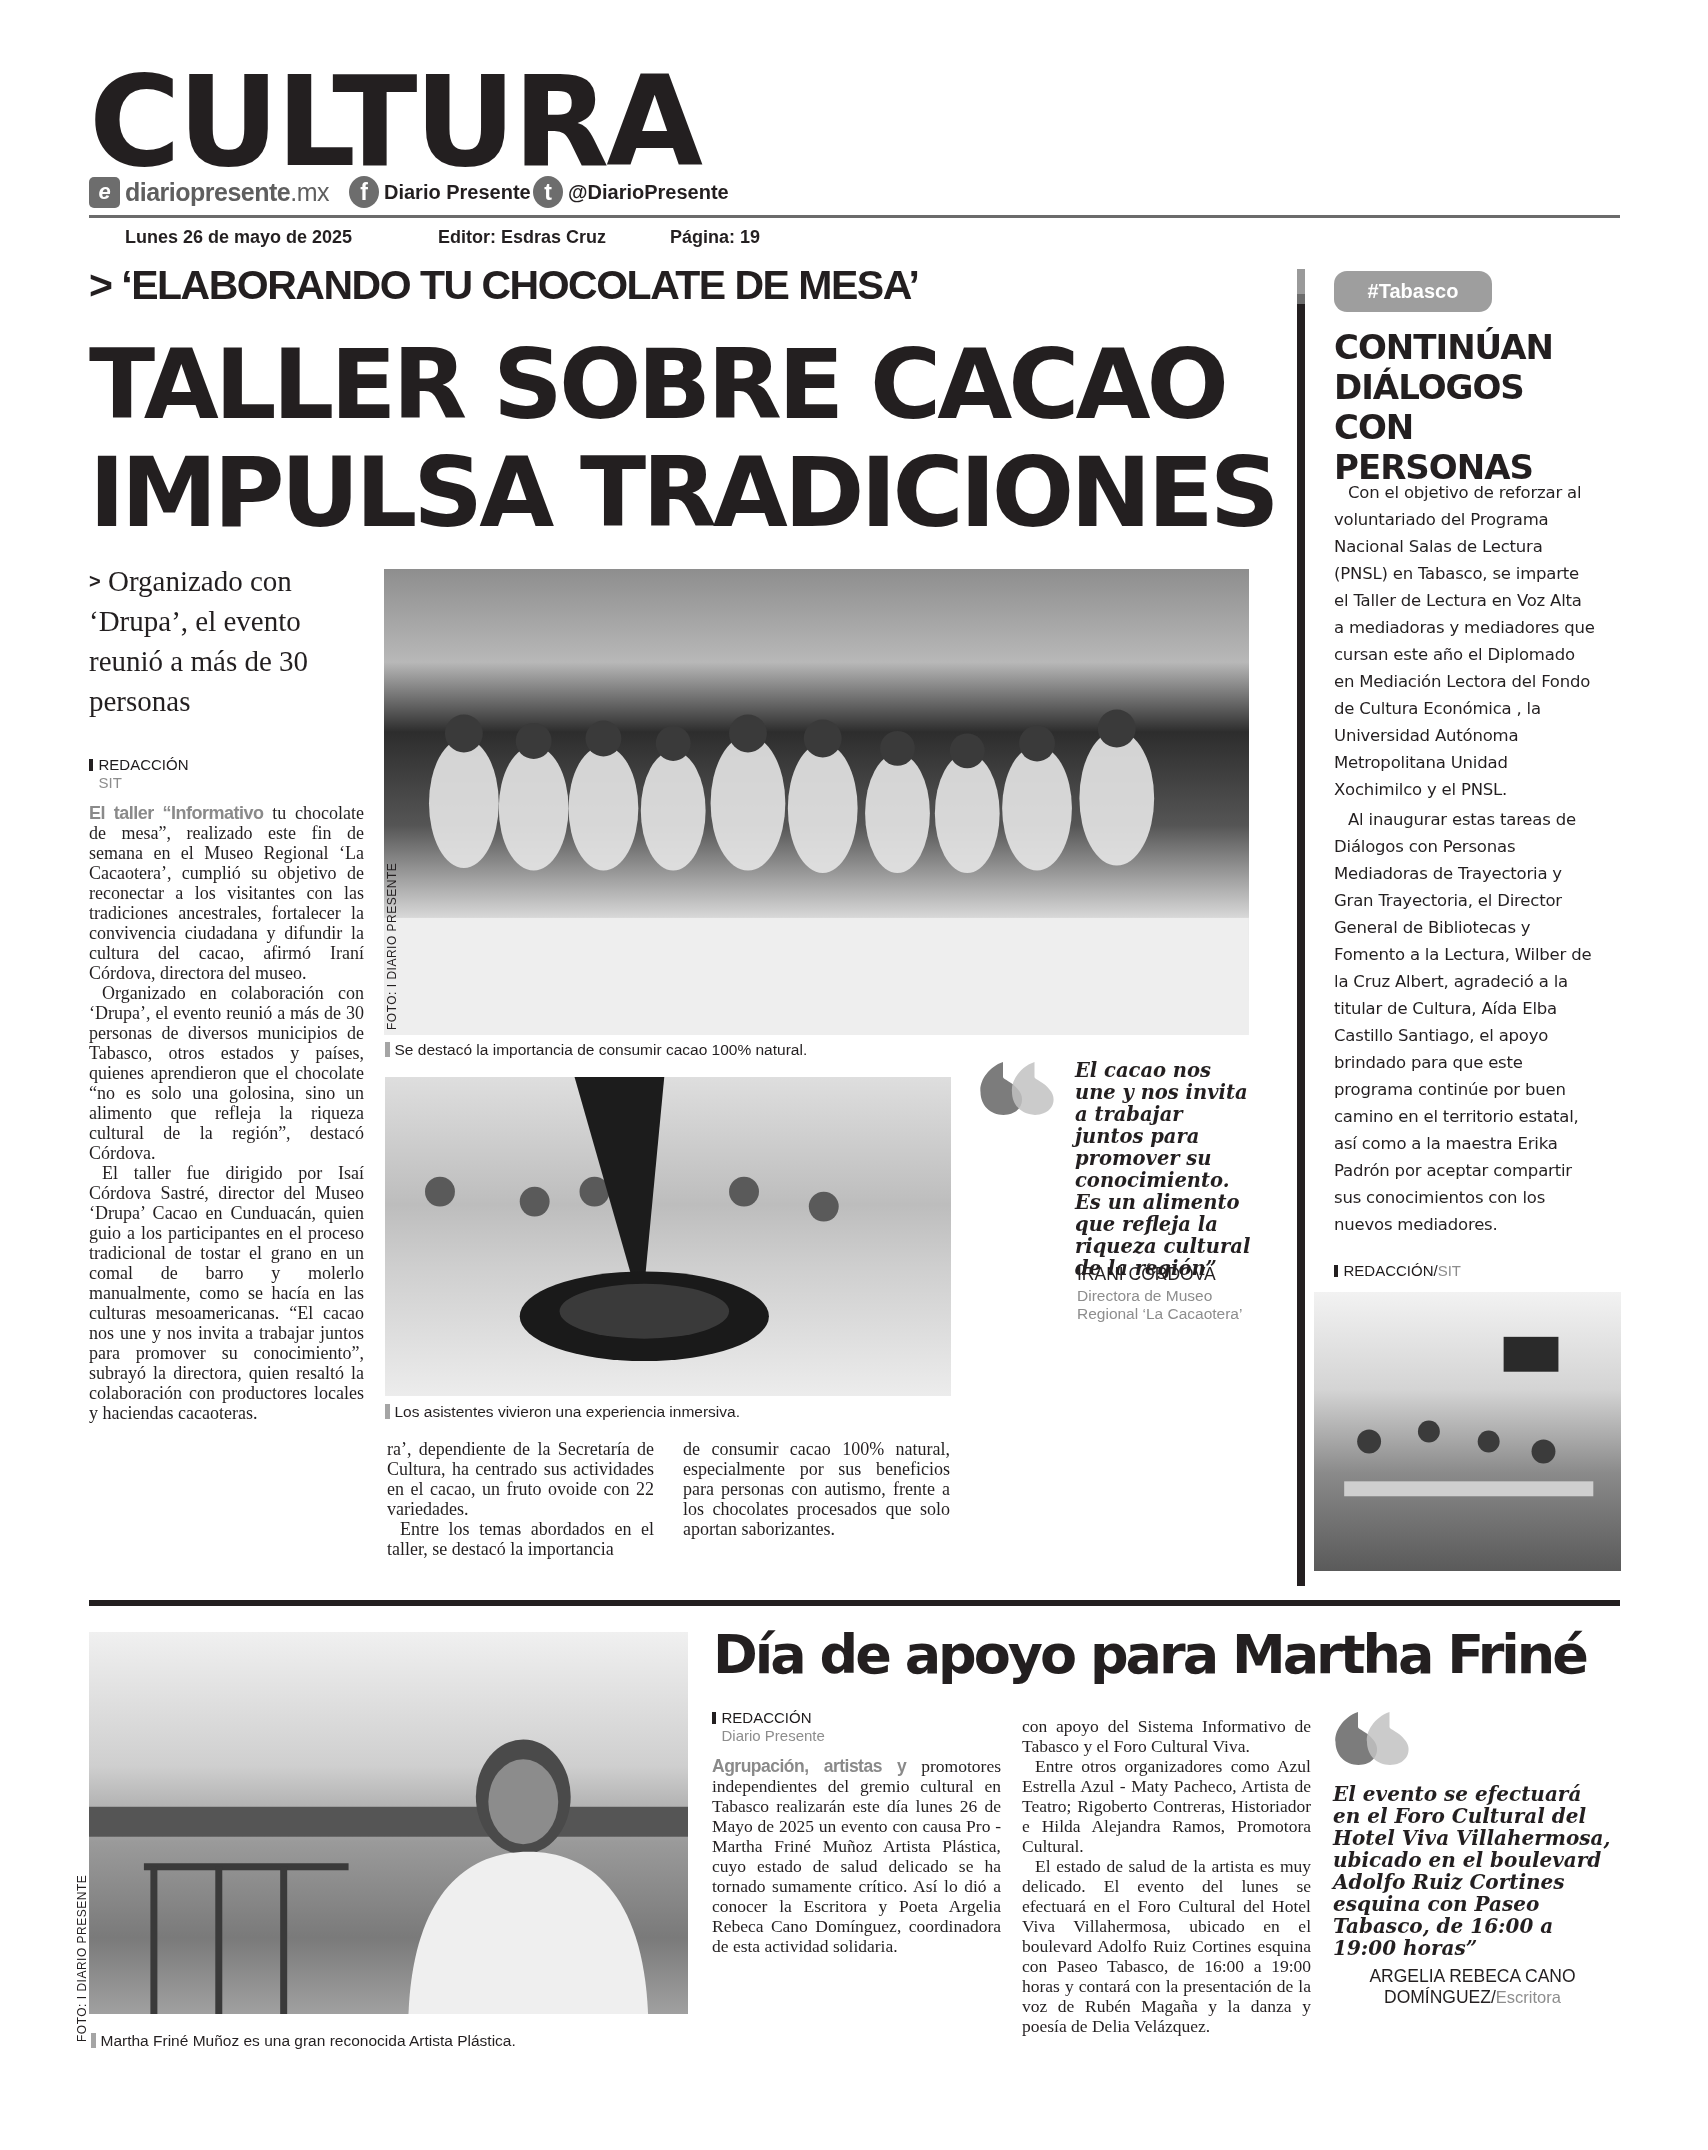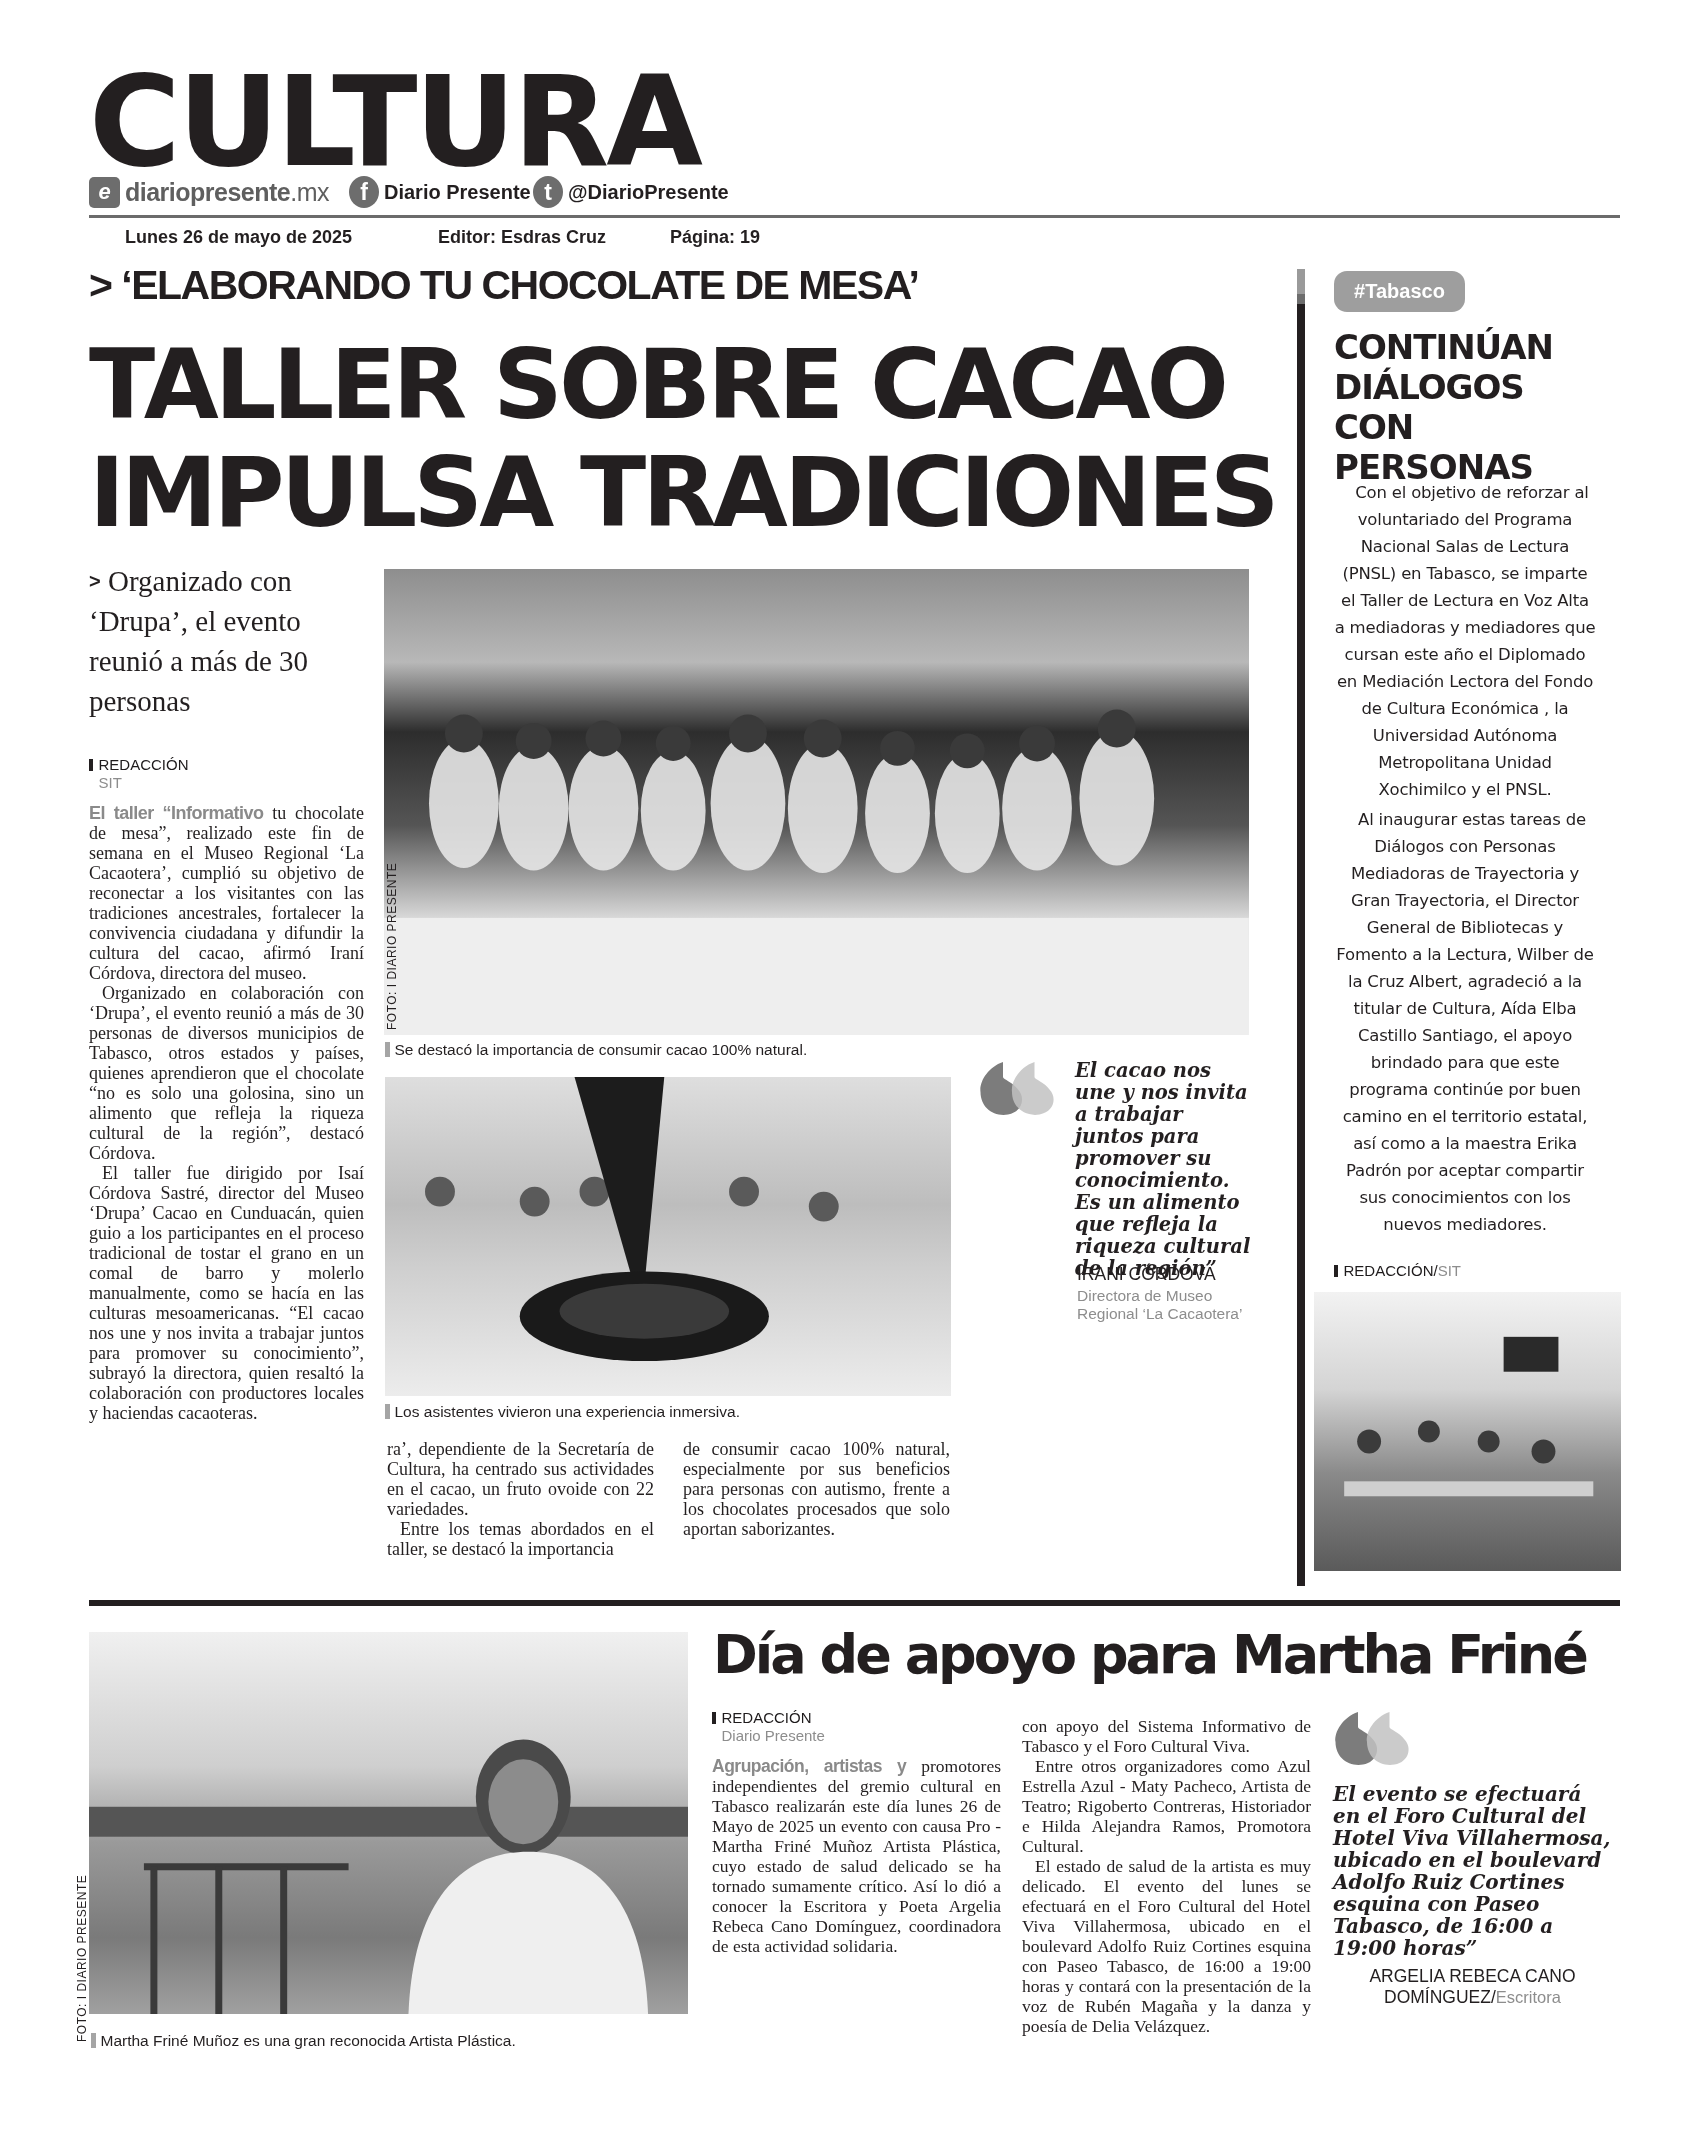--- a/index.html
+++ b/index.html
@@ -36,21 +36,21 @@
 
   .quote-mark{width:100px;height:55px;position:absolute;}
   .pull{font-family:"DejaVu Serif",serif;font-style:italic;font-weight:bold;color:#231f20;}
   .pull-name{font-family:"Liberation Sans",sans-serif;color:#231f20;}
   .pull-role{font-family:"Liberation Sans",sans-serif;font-weight:normal;color:#8d8d8d;}
 
   
   #sidebar-bar{left:1297px;top:269px;width:8px;height:1317px;background:#231f20;}
   #sidebar-bar-top{left:1297px;top:269px;width:8px;height:25px;background:#9a9a9a;}
   #sidebar-bar-mid{left:1297px;top:294px;width:8px;height:10px;background:#6d6d6d;}
-  #tag{left:1334px;top:271px;width:131px;height:41px;border-radius:13px;background:#9e9e9e;color:#fff;font-family:"Liberation Sans",sans-serif;font-weight:bold;font-size:20px;display:flex;align-items:center;justify-content:center;}
+  #tag{left:1334px;top:271px;width:158px;height:41px;border-radius:13px;background:#9e9e9e;color:#fff;font-family:"Liberation Sans",sans-serif;font-weight:bold;font-size:20px;display:flex;align-items:center;justify-content:center;}
   #side-headline{left:1334px;top:327px;font-family:"DejaVu Sans",sans-serif;font-weight:bold;font-size:34px;line-height:40px;letter-spacing:-1px;color:#231f20;}
   .side-body{font-family:"DejaVu Sans",sans-serif;font-size:16.5px;line-height:27px;color:#231f20;letter-spacing:-0.2px;}
   .side-body p{margin:0;}
 
   
   #rule-bottom{left:89px;top:1600px;width:1531px;height:6px;background:#231f20;}
   #story2-title{left:713px;top:1623px;font-family:"DejaVu Sans",sans-serif;font-weight:bold;font-size:54px;letter-spacing:-3px;color:#231f20;white-space:nowrap;}
 </style>
 </head>
 <body>
@@ -156,21 +156,21 @@
 </svg>
 <div class="abs pull" style="left:1075px;top:1060px;width:180px;font-size:19.5px;line-height:22px;">El cacao nos une y nos invita a trabajar juntos para promover su conocimiento. Es un alimento que refleja la riqueza cultural de la región”</div>
 <div class="abs pull-name" style="left:1077px;top:1264px;font-size:17.5px;">IRANÍ CÓRDOVA</div>
 <div class="abs pull-role" style="left:1077px;top:1287px;width:170px;font-size:15.5px;line-height:18px;">Directora de Museo Regional ‘La Cacaotera’</div>
 
 <div class="abs" id="sidebar-bar"></div>
 <div class="abs" id="sidebar-bar-top"></div>
 <div class="abs" id="sidebar-bar-mid"></div>
 <div class="abs" id="tag">#Tabasco</div>
 <div class="abs" id="side-headline" style="width:259px;">CONTINÚAN DIÁLOGOS CON PERSONAS</div>
-<div class="abs side-body" style="left:1334px;top:479px;width:262px;text-align:center;">
+<div class="abs side-body" style="left:1334px;top:479px;width:262px;">
   <p style="text-indent:14px;">Con el objetivo de reforzar al voluntariado del Programa Nacional Salas de Lectura (PNSL) en Tabasco, se imparte el Taller de Lectura en Voz Alta a mediadoras y mediadores que cursan este año el Diplomado en Mediación Lectora del Fondo de Cultura Económica , la Universidad Autónoma Metropolitana Unidad Xochimilco y el PNSL.</p>
   <p style="text-indent:14px;margin-top:3px;">Al inaugurar estas tareas de Diálogos con Personas Mediadoras de Trayectoria y Gran Trayectoria, el Director General de Bibliotecas y Fomento a la Lectura, Wilber de la Cruz Albert, agradeció a la titular de Cultura, Aída Elba Castillo Santiago, el apoyo brindado para que este programa continúe por buen camino en el territorio estatal, así como a la maestra Erika Padrón por aceptar compartir sus conocimientos con los nuevos mediadores.</p>
 </div>
 <div class="abs byline" style="left:1334px;top:1262px;">
   <span class="bar"></span><span>REDACCIÓN/</span><span class="sub">SIT</span>
 </div>
 <div class="abs photo" style="left:1314px;top:1292px;width:307px;height:279px;background:linear-gradient(180deg,#f2f2f2 0%,#d4d4d4 35%,#8a8a8a 65%,#5a5a5a 100%);">
   <svg width="307" height="279" viewBox="0 0 615 560">
     <rect x="380" y="90" width="110" height="70" fill="#2a2a2a"></rect>
     <g fill="#3b3b3b">

